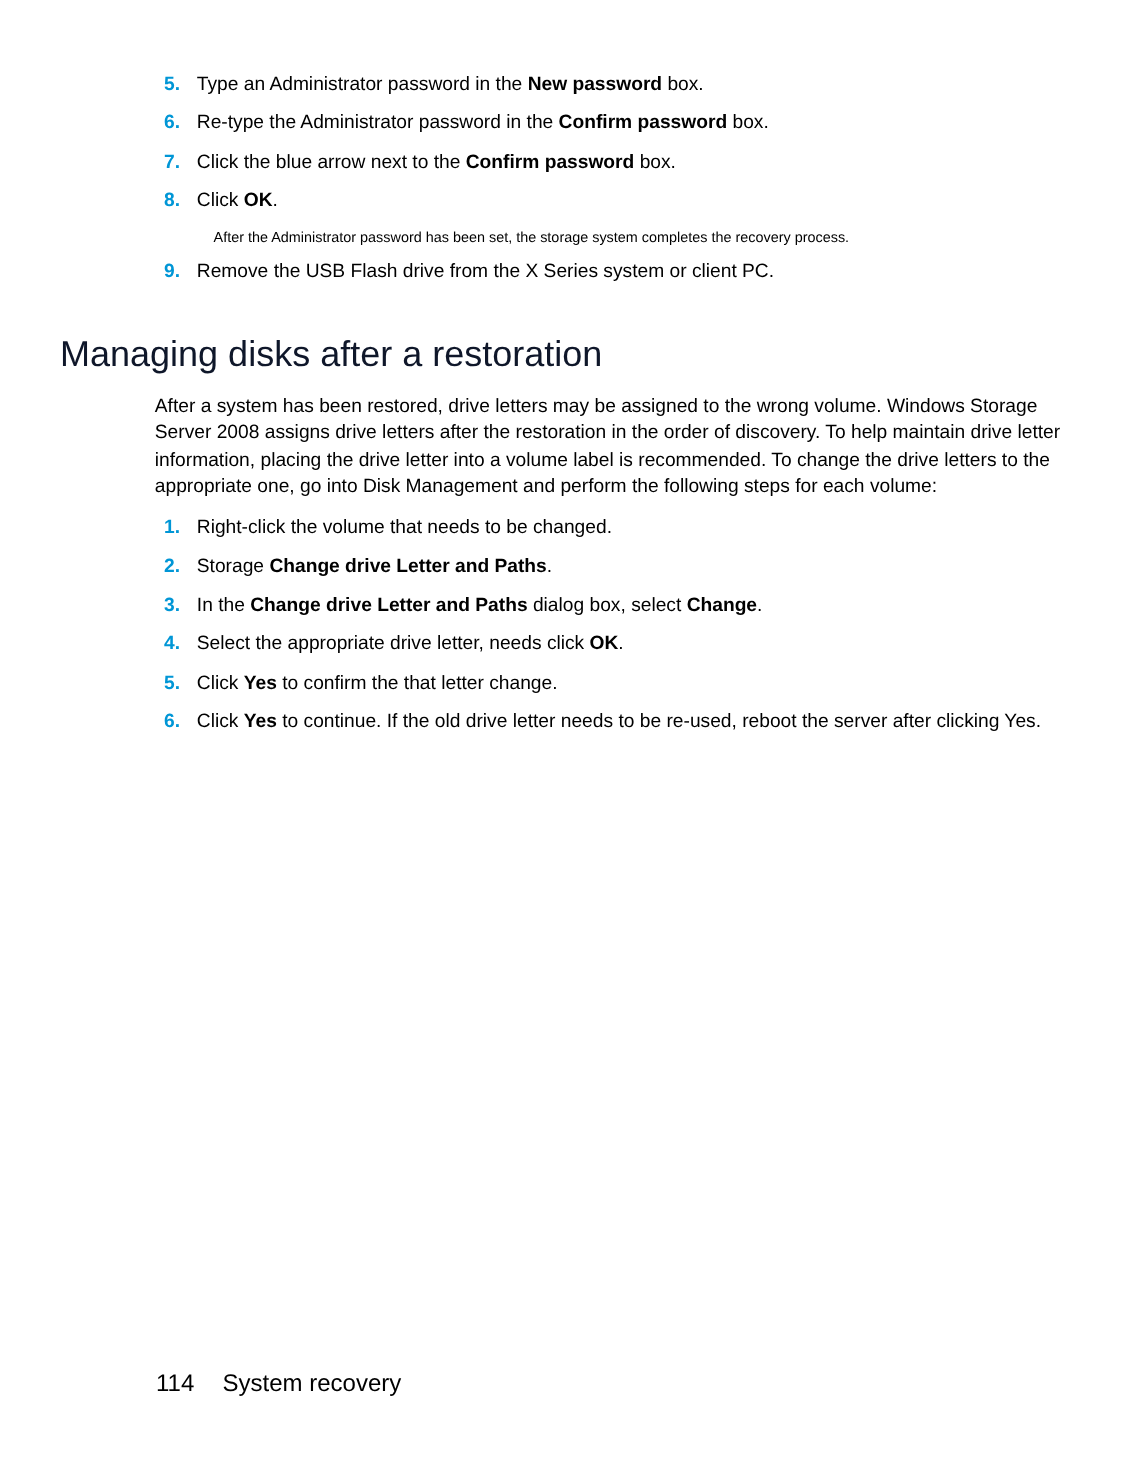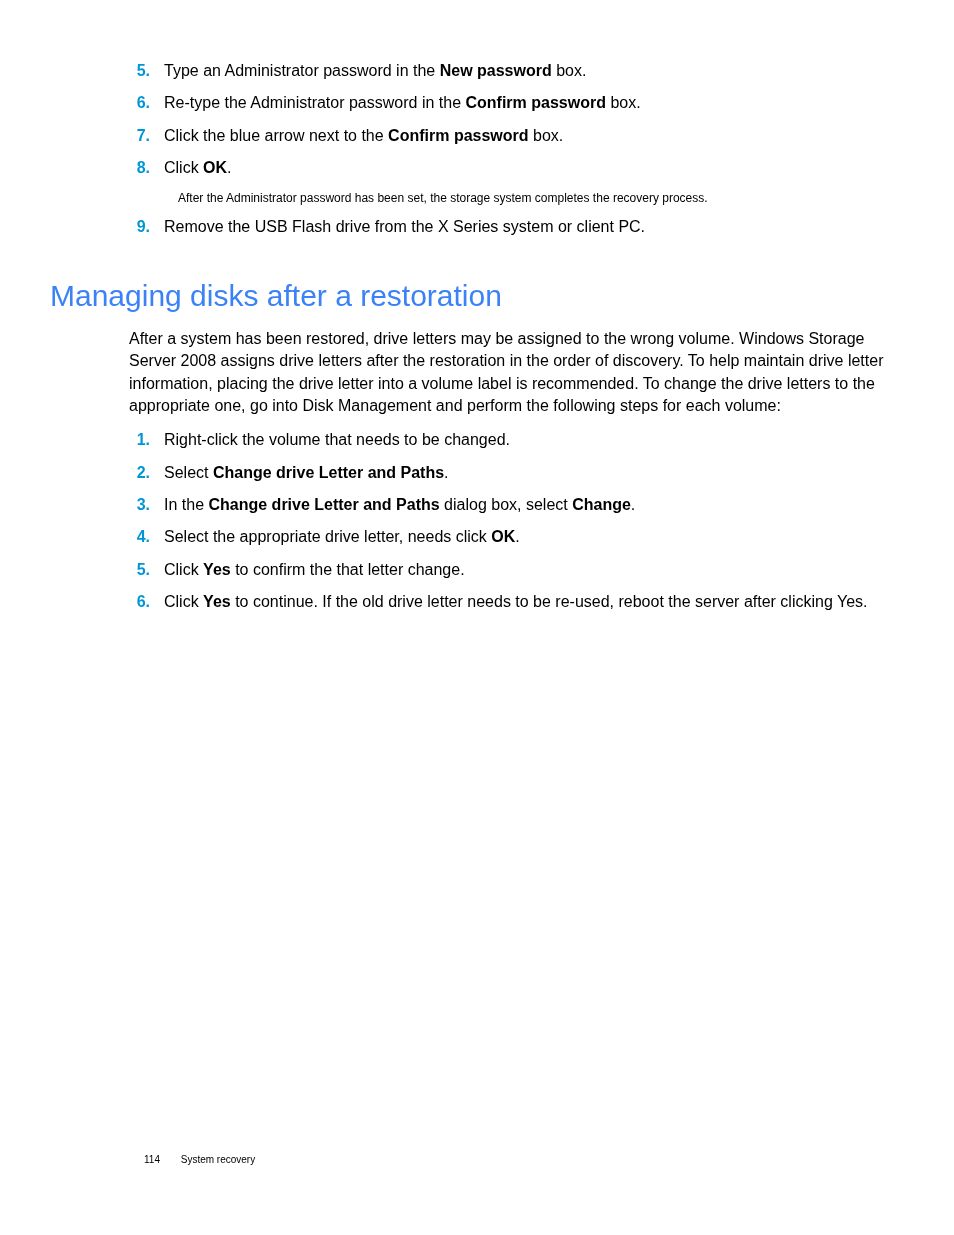--- a/index.html
+++ b/index.html
@@ -29,39 +29,39 @@
       padding-left: 74px;
     }
     .list-text { flex: 1; }
     .list-sub {
       padding-left: 49px;
       font-size: 12px;
       margin-bottom: 10px;
       line-height: 1.4;
     }
     h1.section {
-      color: #3b82f6;
+      color: #0f172a;
       font-size: 30px;
       font-weight: normal;
       margin-top: 40px;
       margin-bottom: 15px;
       margin-left: -5px;
     }
     .para {
       font-size: 16px;
       line-height: 1.4;
       margin-bottom: 12px;
       padding-left: 74px;
     }
     b { font-weight: bold; }
     .footer {
       position: absolute;
       bottom: 70px;
-      left: 144px;
-      font-size: 10px;
+      left: 130px;
+      font-size: 20px;
       color: #000;
     }
     .footer .pg { margin-right: 18px; }
   </style>
 </head>
 <body>
 
 <div class="indented-list">
   <div class="list-item">
     <span class="list-num">5.</span>
@@ -90,21 +90,21 @@
 
 <div class="para">After a system has been restored, drive letters may be assigned to the wrong volume. Windows Storage Server 2008 assigns drive letters after the restoration in the order of discovery. To help maintain drive letter information, placing the drive letter into a volume label is recommended. To change the drive letters to the appropriate one, go into Disk Management and perform the following steps for each volume:</div>
 
 <div class="indented-list">
   <div class="list-item">
     <span class="list-num">1.</span>
     <span class="list-text">Right-click the volume that needs to be changed.</span>
   </div>
   <div class="list-item">
     <span class="list-num">2.</span>
-    <span class="list-text"><span>Select </span><b>Change drive Letter and Paths</b><span>.</span></span>
+    <span class="list-text"><span>Storage </span><b>Change drive Letter and Paths</b><span>.</span></span>
   </div>
   <div class="list-item">
     <span class="list-num">3.</span>
     <span class="list-text"><span>In the </span><b>Change drive Letter and Paths</b><span> dialog box, select </span><b>Change</b><span>.</span></span>
   </div>
   <div class="list-item">
     <span class="list-num">4.</span>
     <span class="list-text"><span>Select the appropriate drive letter, needs click </span><b>OK</b><span>.</span></span>
   </div>
   <div class="list-item">

